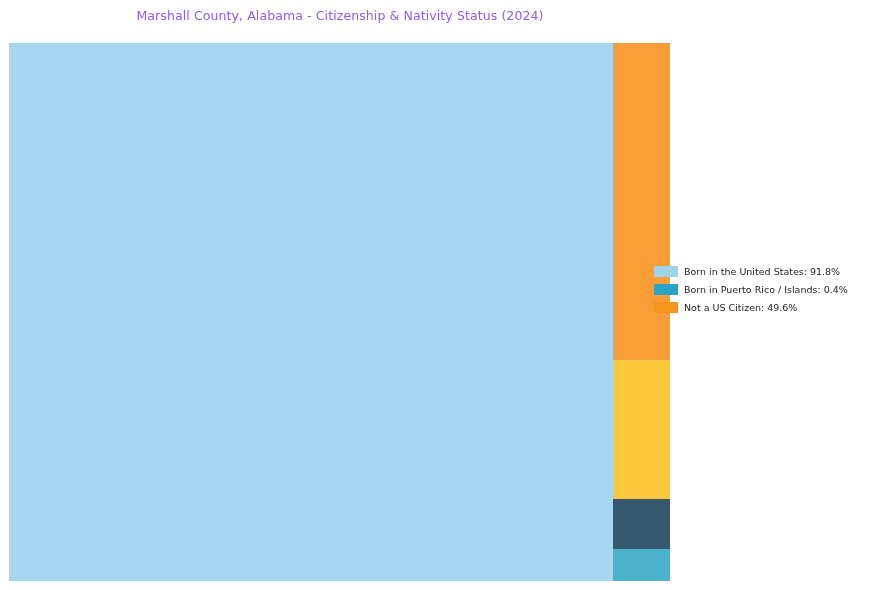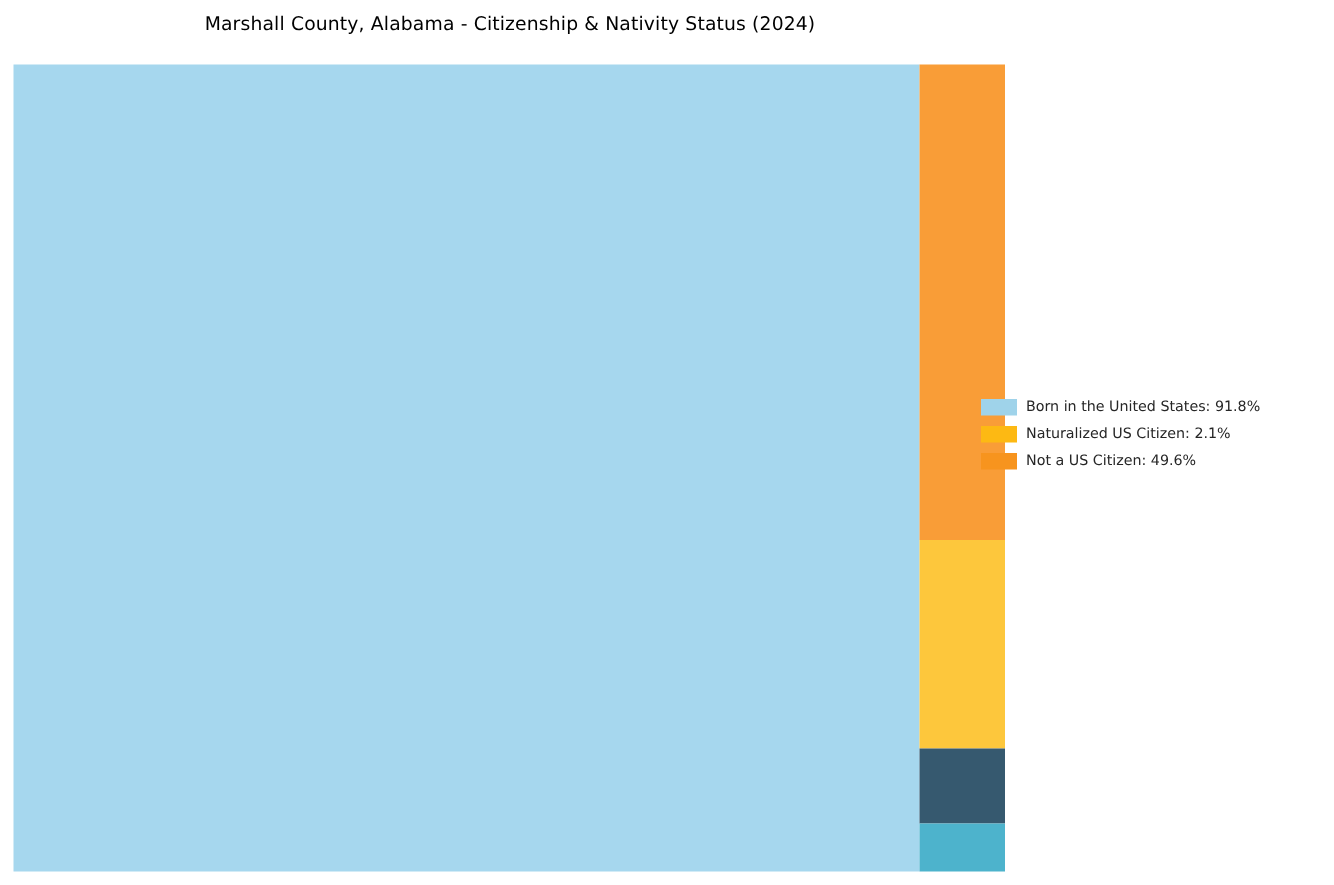--- a/index.html
+++ b/index.html
@@ -24,21 +24,21 @@
     height: 590px;
   }
 
   #chart-title {
     position: absolute;
     left: 0;
     top: 8px;
     width: 680px;
     text-align: center;
     font-size: 12.5px;
-    color: #000000;
+    color: #8b5cf6;
     letter-spacing: 0.1px;
     white-space: nowrap;
   }
 
   
   #treemap {
     position: absolute;
     left: 9px;
     top: 43px;
     width: 661px;
@@ -89,22 +89,22 @@
       <div class="tm-tile" title="Born Abroad of US Parent(s): 0.8%" style="left: 604px; top: 456px; width: 57px; height: 50px; background: rgb(54, 89, 111);"></div>
       <div class="tm-tile" title="Born in Puerto Rico / Islands: 0.4%" style="left: 604px; top: 506px; width: 57px; height: 32px; background: rgb(77, 179, 204);"></div>
     </div>
 
   <div id="legend">
       <div class="legend-row">
         <span class="legend-swatch" style="background: rgb(159, 211, 234);"></span>
         <span class="legend-label">Born in the United States: 91.8%</span>
       </div>
       <div class="legend-row">
-        <span class="legend-swatch" style="background: rgb(253, 185, 19);"></span>
-        <span class="legend-label">Naturalized US Citizen: 2.1%</span>
+        <span class="legend-swatch" style="background: rgb(41, 163, 198);"></span>
+        <span class="legend-label">Born in Puerto Rico / Islands: 0.4%</span>
       </div>
       <div class="legend-row">
         <span class="legend-swatch" style="background: rgb(247, 148, 30);"></span>
         <span class="legend-label">Not a US Citizen: 49.6%</span>
       </div>
     </div>
 
 </div>
 
 </body></html>

